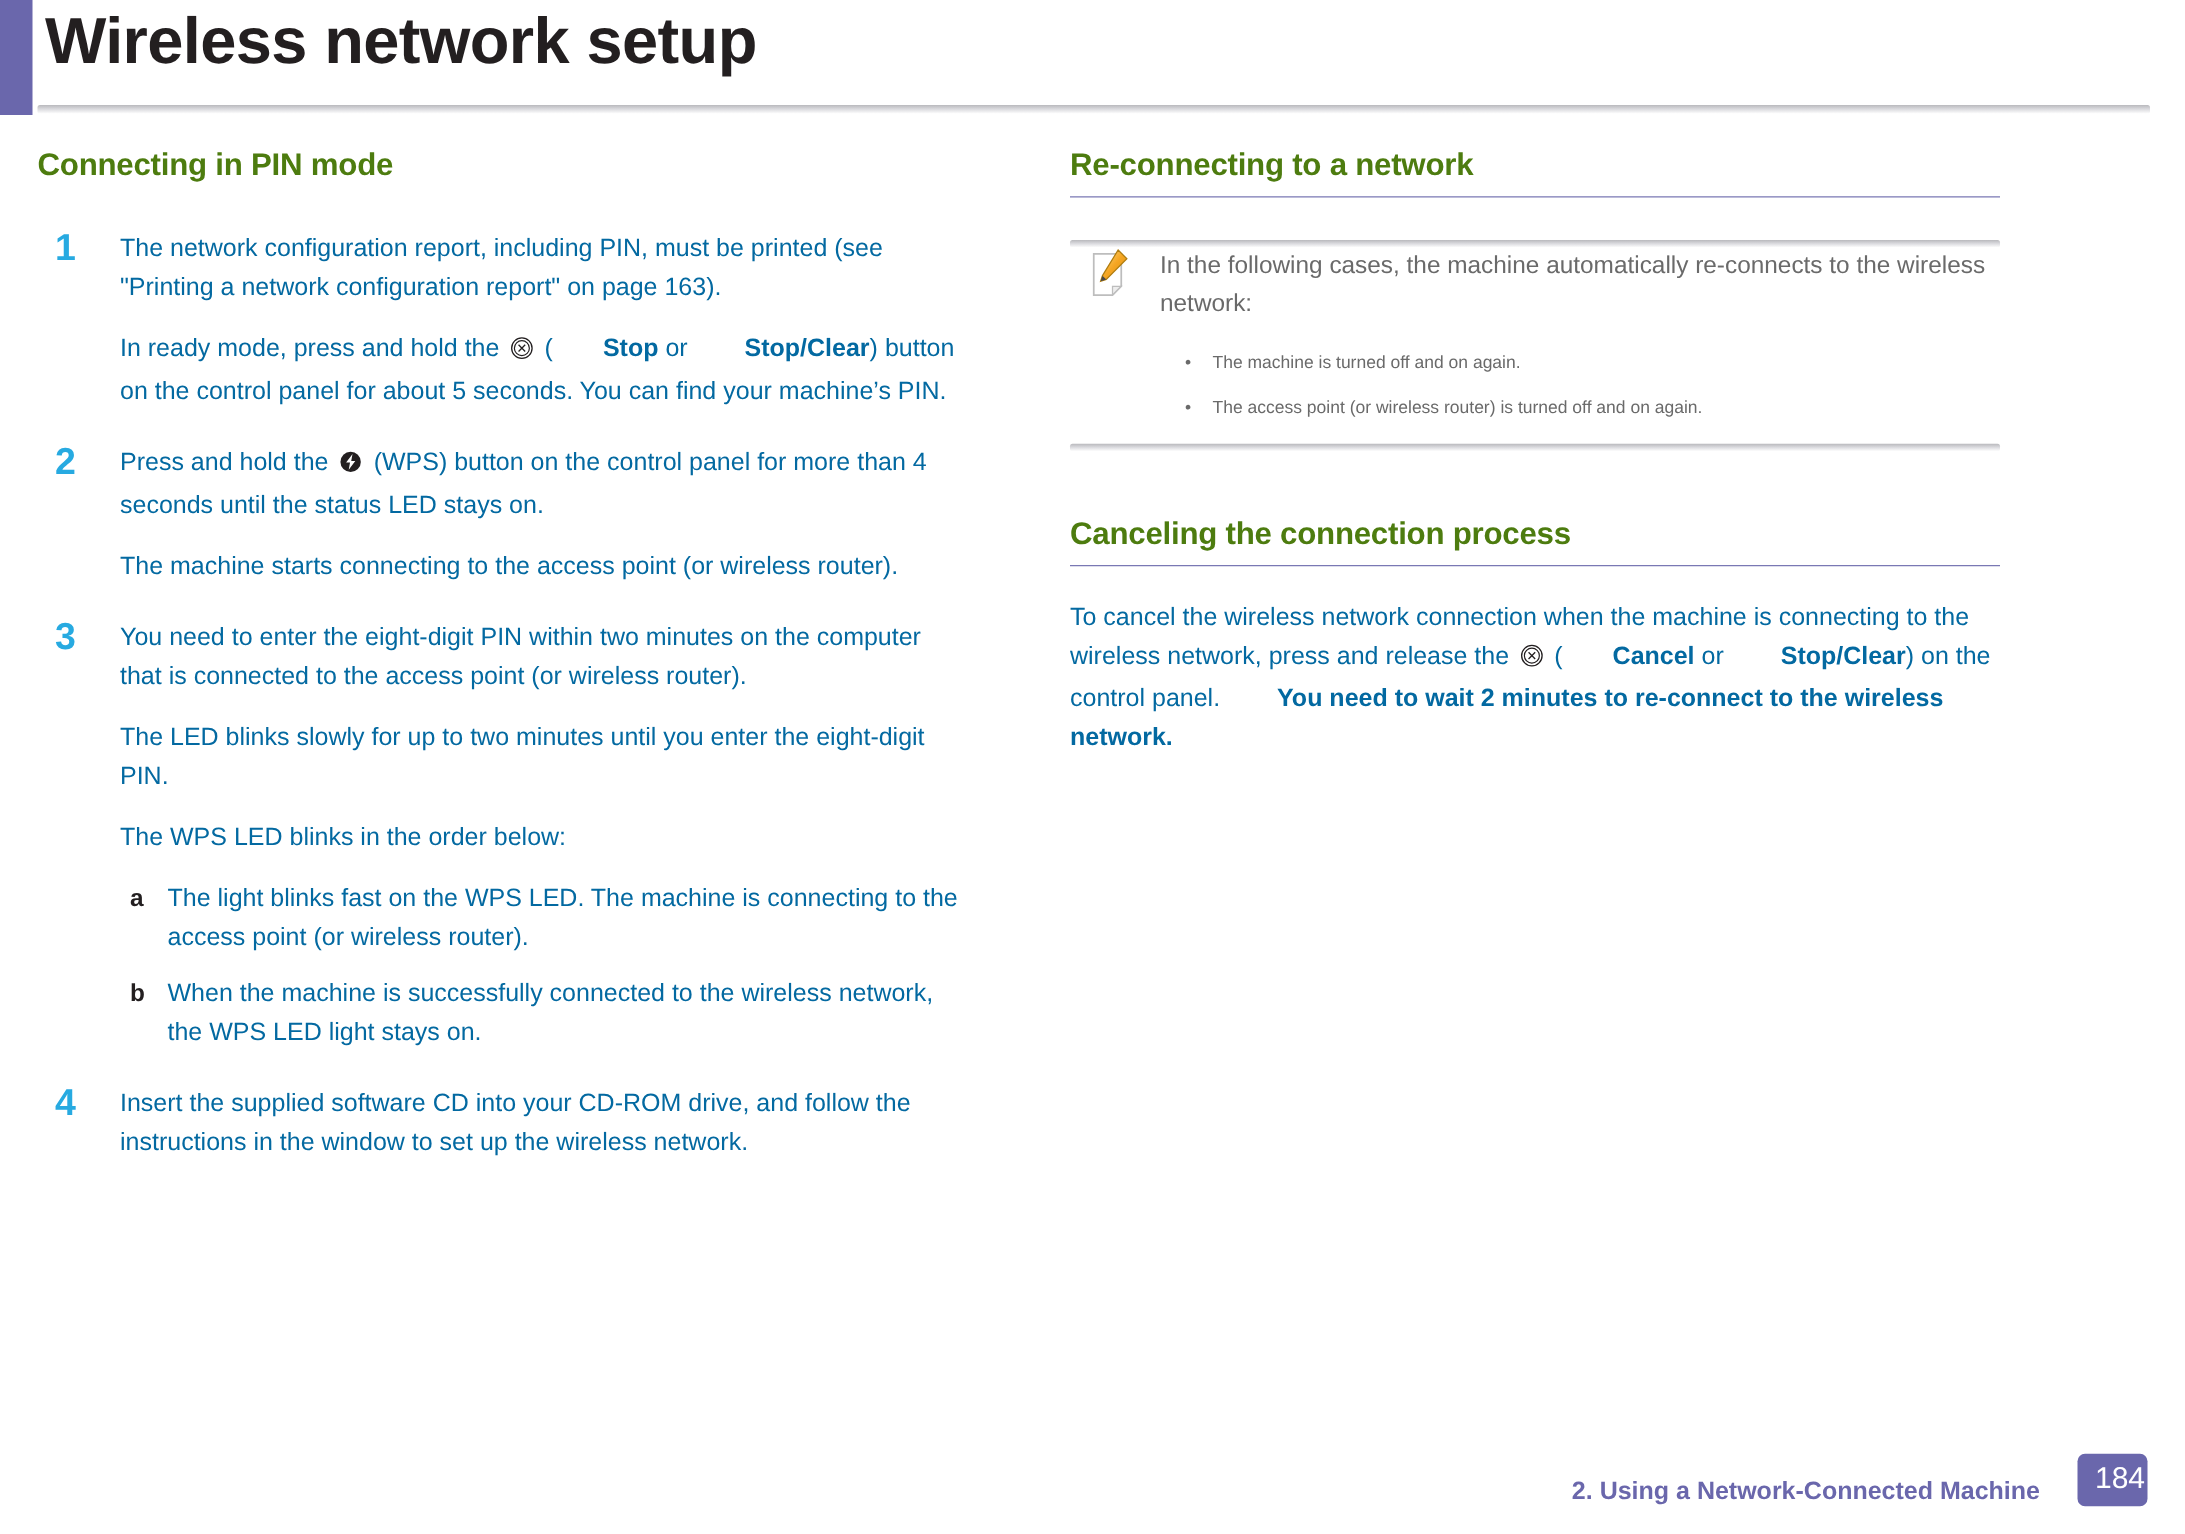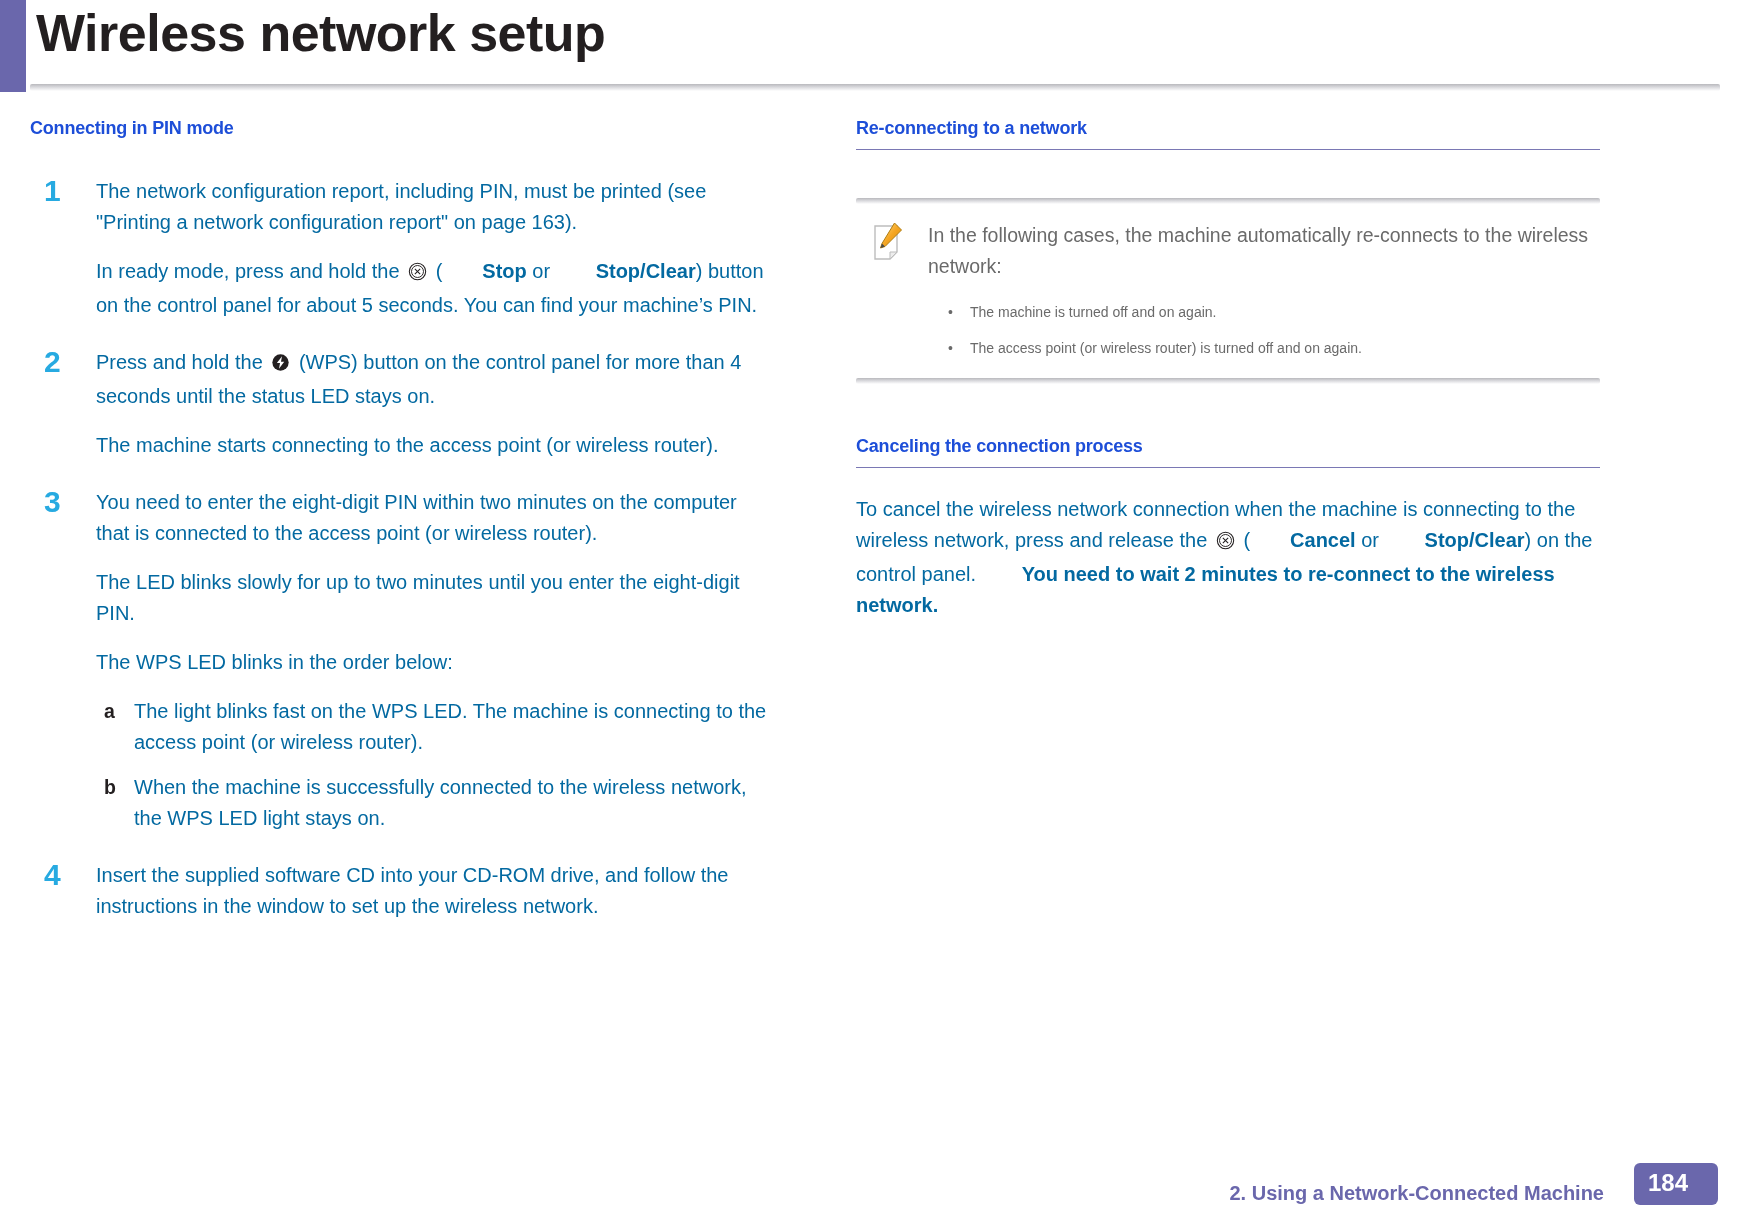--- a/index.html
+++ b/index.html
@@ -56,23 +56,23 @@
   .column {
     position: absolute;
     top: 118px;
     width: 744px;
   }
   #left-column  { left: 30px; }
   #right-column { left: 856px; }
 
   
   .section-heading {
-    font-size: 18px;
-    font-weight: bold;
-    color: #1d4ed8;
+    font-size: 25px;
+    font-weight: bold;
+    color: #4d7c0f;
     letter-spacing: -0.2px;
     margin: 0 0 10px 0;
   }
   .section-rule {
     height: 1px;
     background: #7a78b4;
     margin-bottom: 26px;
   }
   .section-rule.no-line { background: transparent; }
 
@@ -126,22 +126,22 @@
     height: 19px;
   }
   .wps-icon {
     width: 19px;
     height: 19px;
   }
 
   
   .note-box {
     position: relative;
-    margin: 48px 0 52px 0;
-    padding: 22px 0 14px 0;
+    margin: 34px 0 52px 0;
+    padding: 5px 0 14px 0;
   }
   .note-bar {
     position: absolute;
     left: 0;
     width: 100%;
     height: 6px;
     background: linear-gradient(to bottom, #b9b9bd 0%, #dcdce0 50%, #ffffff 100%);
     border-radius: 2px;
   }
   .note-bar-top    { top: 0; }
@@ -198,23 +198,23 @@
     font-size: 20px;
     font-weight: bold;
     color: #6a67ac;
     margin-right: 16px;
     white-space: nowrap;
   }
   #footer-page-number {
     background: #6a67ac;
     color: #ffffff;
     font-size: 24px;
-    font-weight: bold;
+    font-weight: normal;
     border-radius: 6px;
-    padding: 6px 28px 8px 12px;
+    padding: 6px 0 8px 12px;
     min-width: 44px;
     text-align: center;
     line-height: 28px;
   }
 
   b, strong { font-weight: bold; margin-left: 40px; }
 </style>
 </head>
 <body>
 

